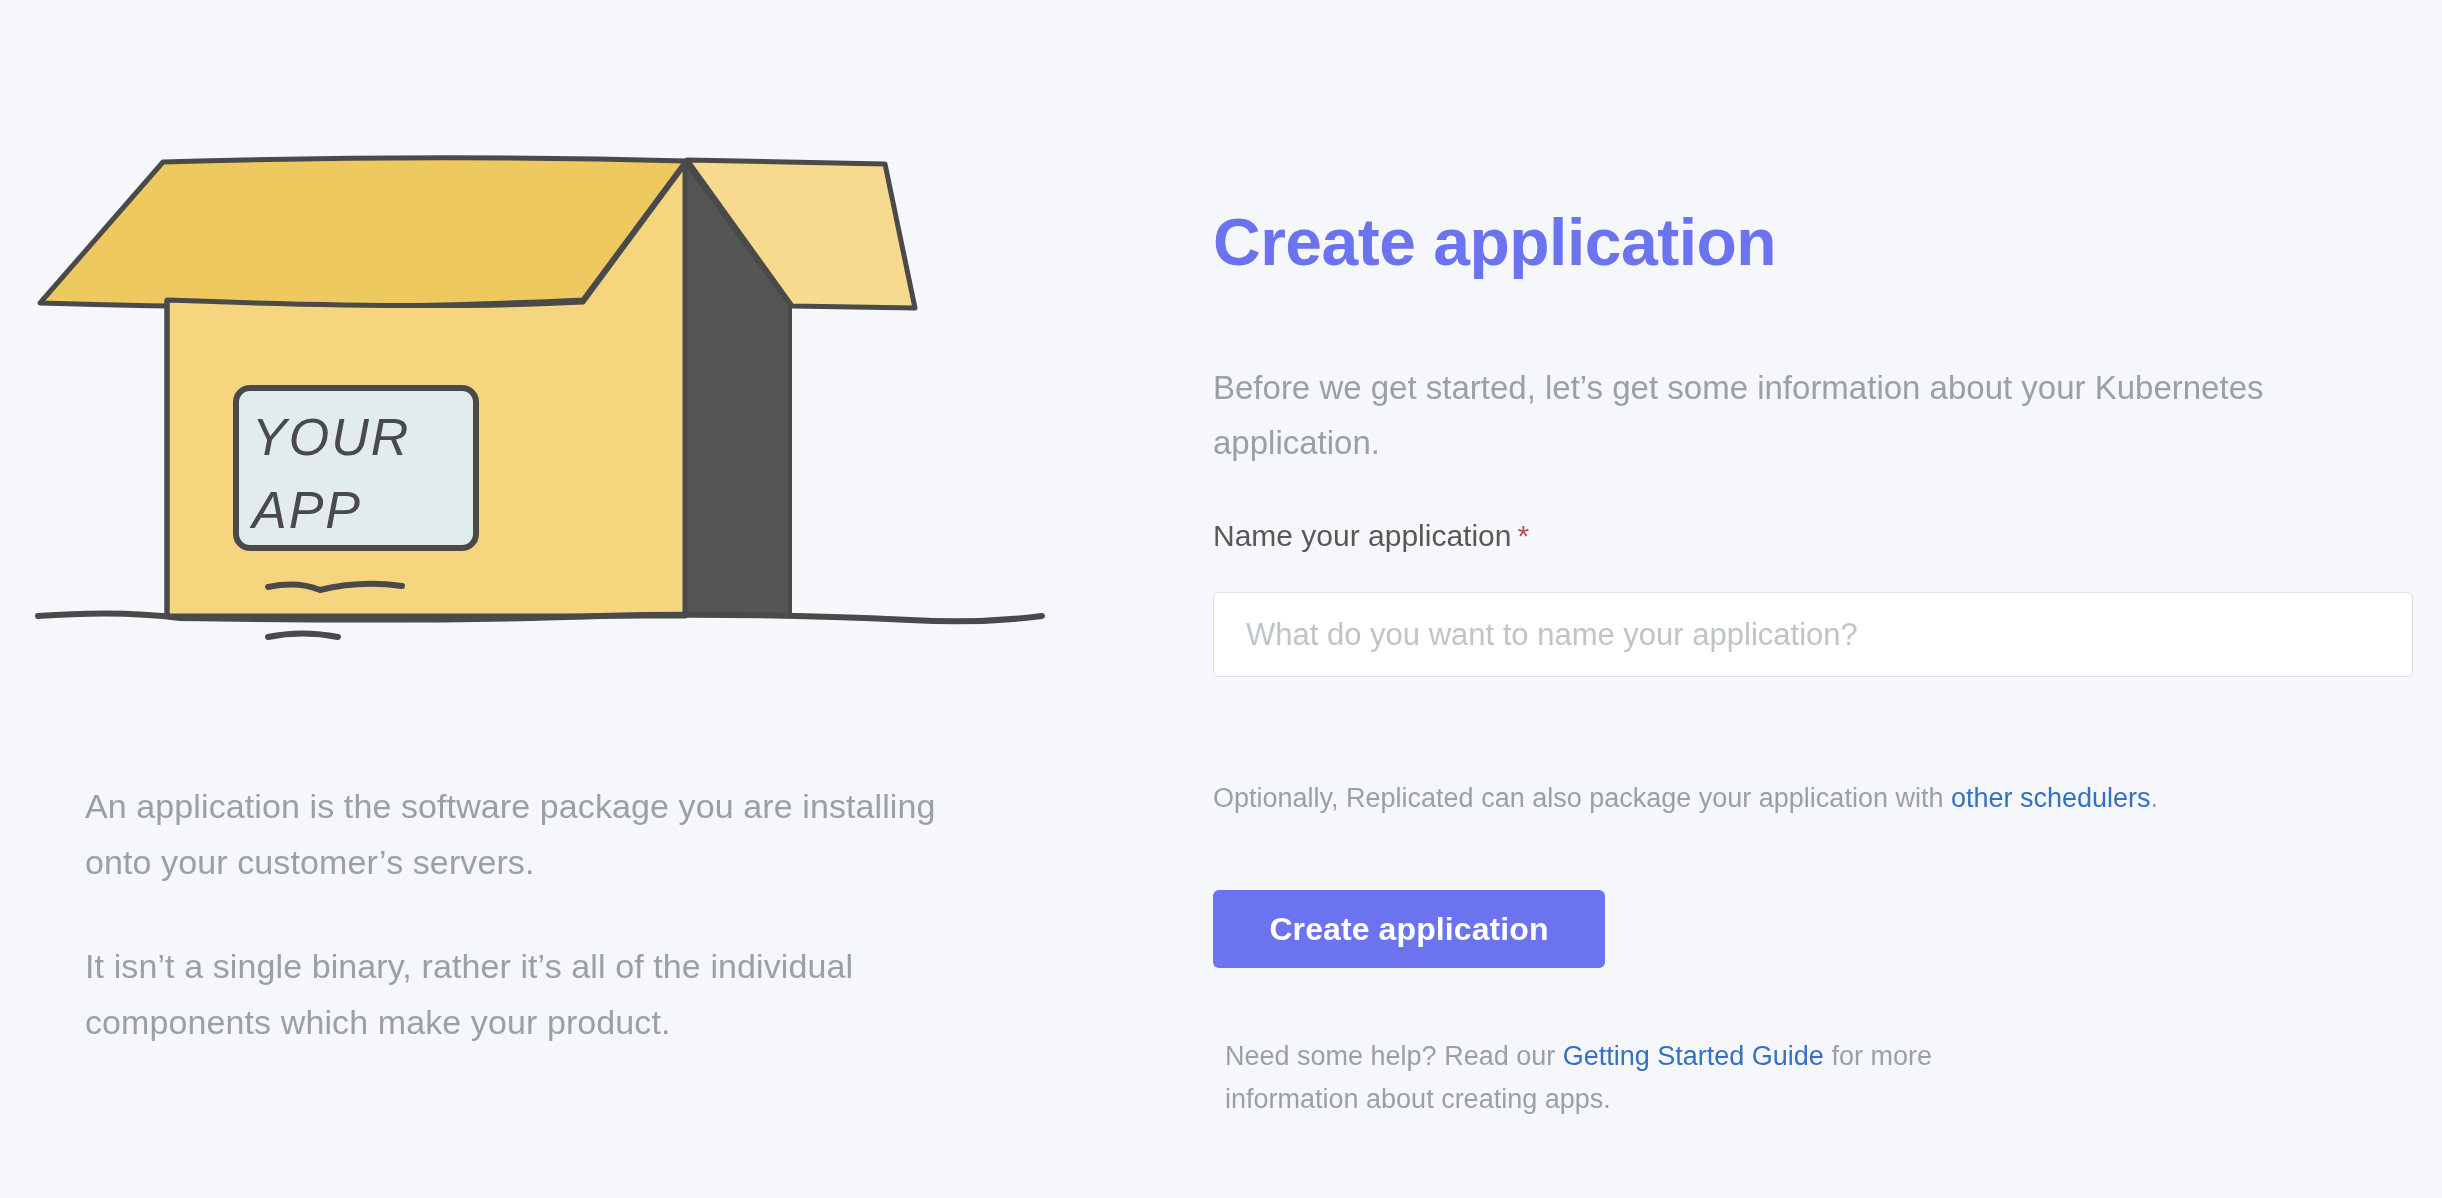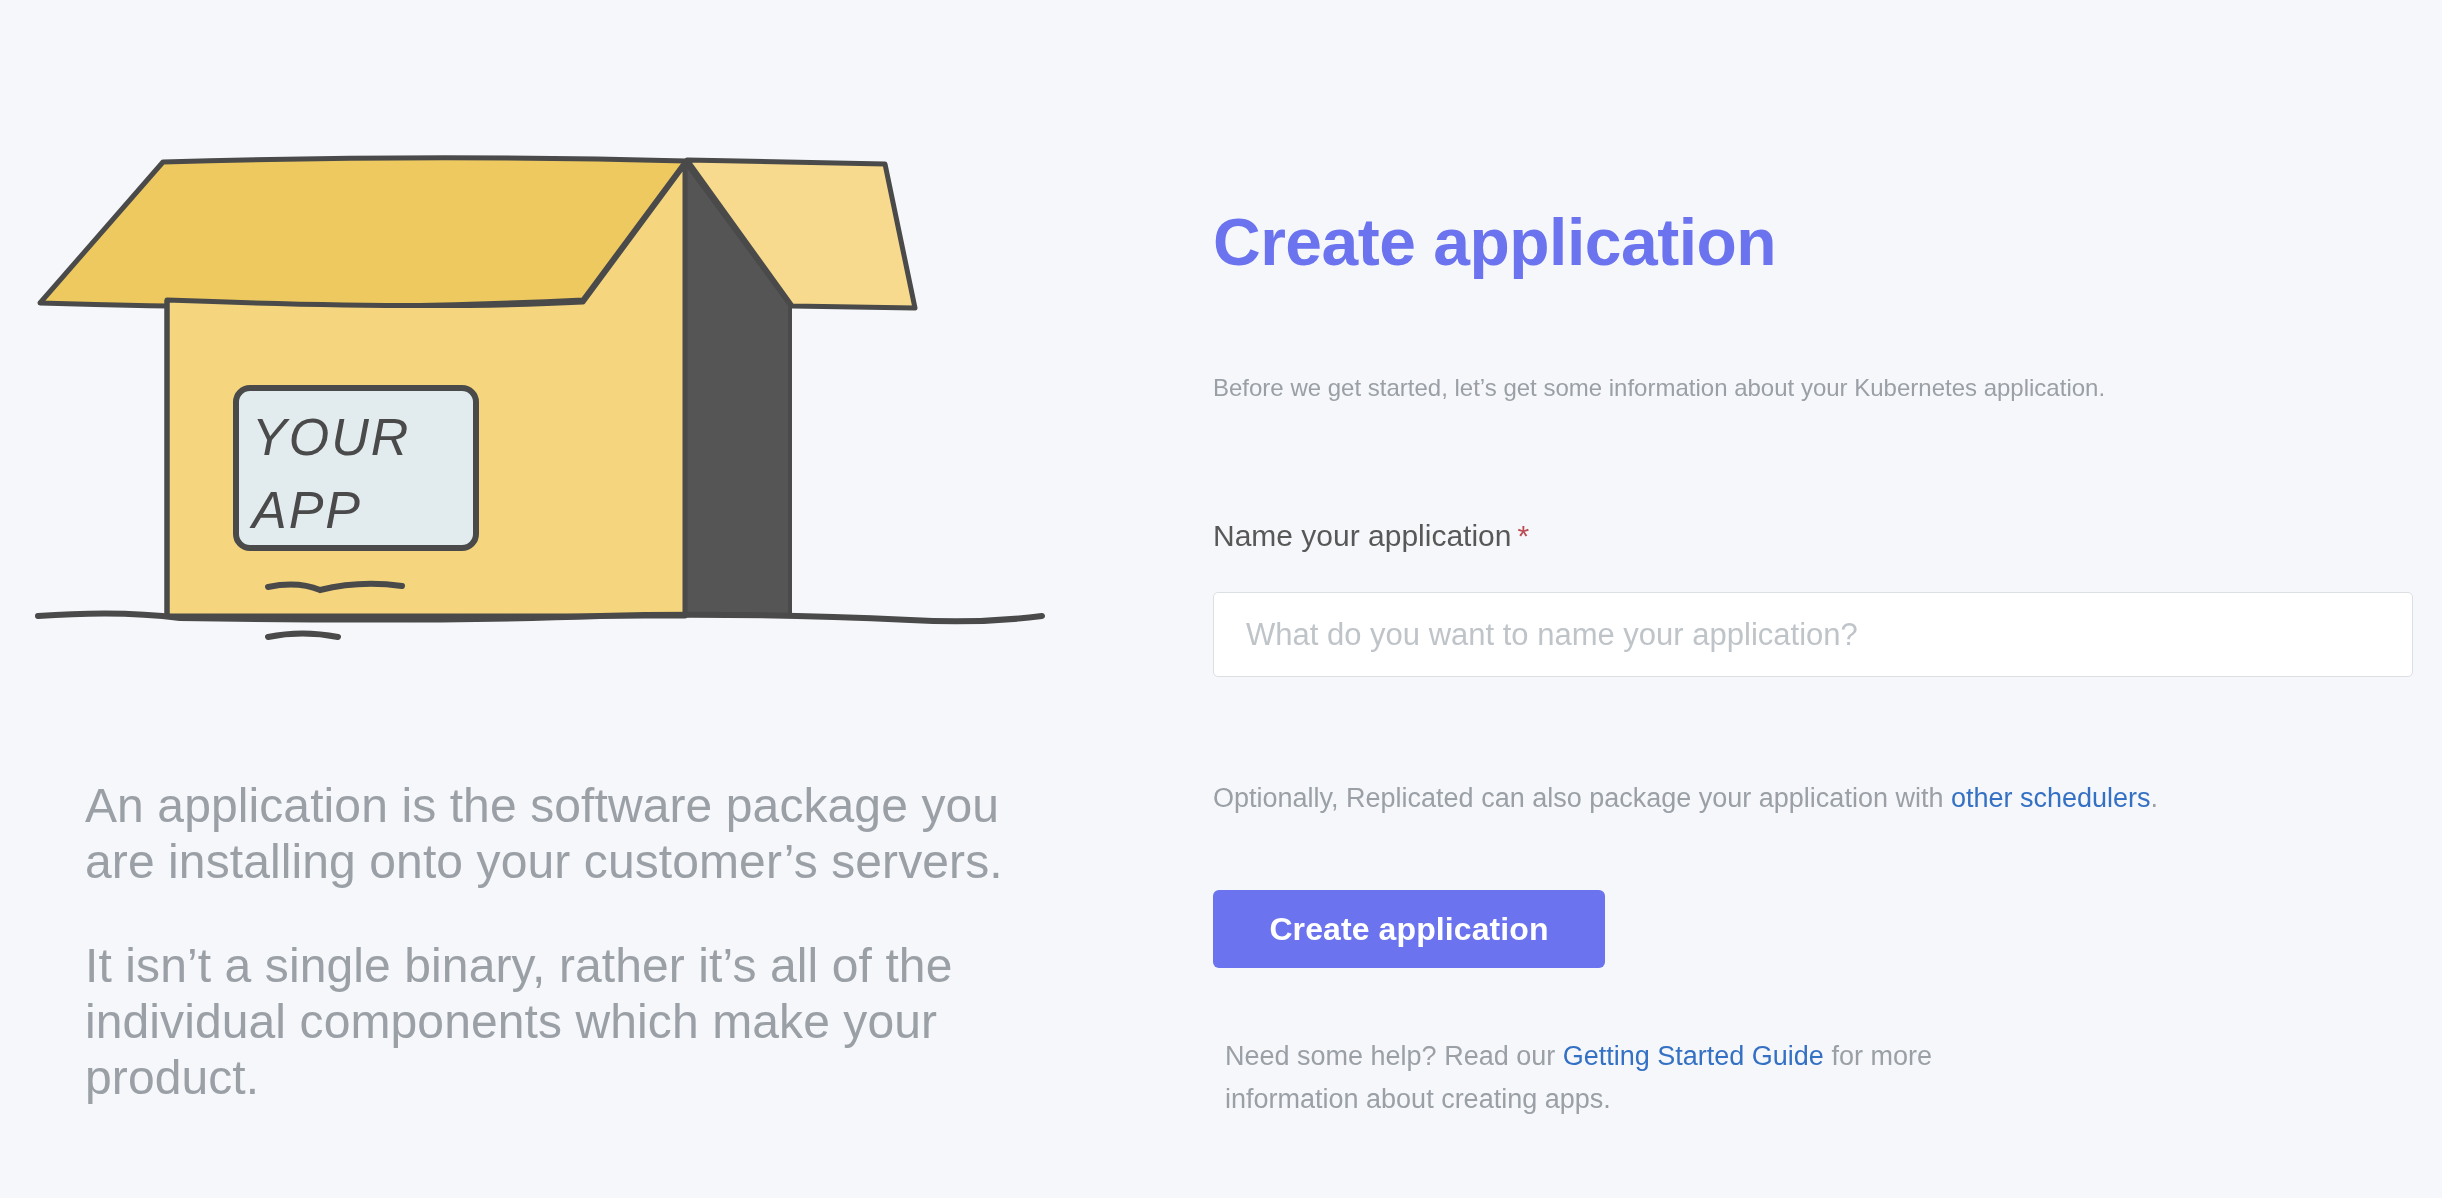--- a/index.html
+++ b/index.html
@@ -39,21 +39,21 @@
   }
   .illustration svg { display: block; width: 100%; height: 100%; }
 
   .left-text {
     position: absolute;
     left: 85px;
     top: 778px;
     width: 920px;
   }
   .left-para {
-    font-size: 48px;
+    font-size: 34px;
     line-height: 56px;
     color: #9aa0a6;
     font-weight: 400;
     margin: 0 0 48px 0;
     letter-spacing: 0.1px;
   }
   .left-para:last-child { margin-bottom: 0; }
 
   
   .right-col {
@@ -74,21 +74,21 @@
     color: #6b73ee;
     letter-spacing: -0.5px;
     margin: 0;
   }
 
   .page-subtitle {
     position: absolute;
     left: 0px;
     top: 360px;
     width: 1135px;
-    font-size: 24px;
+    font-size: 33px;
     line-height: 55px;
     color: #9aa0a6;
     font-weight: 400;
     margin: 0;
   }
 
   .field-label {
     position: absolute;
     left: 0px;
     top: 518px;

